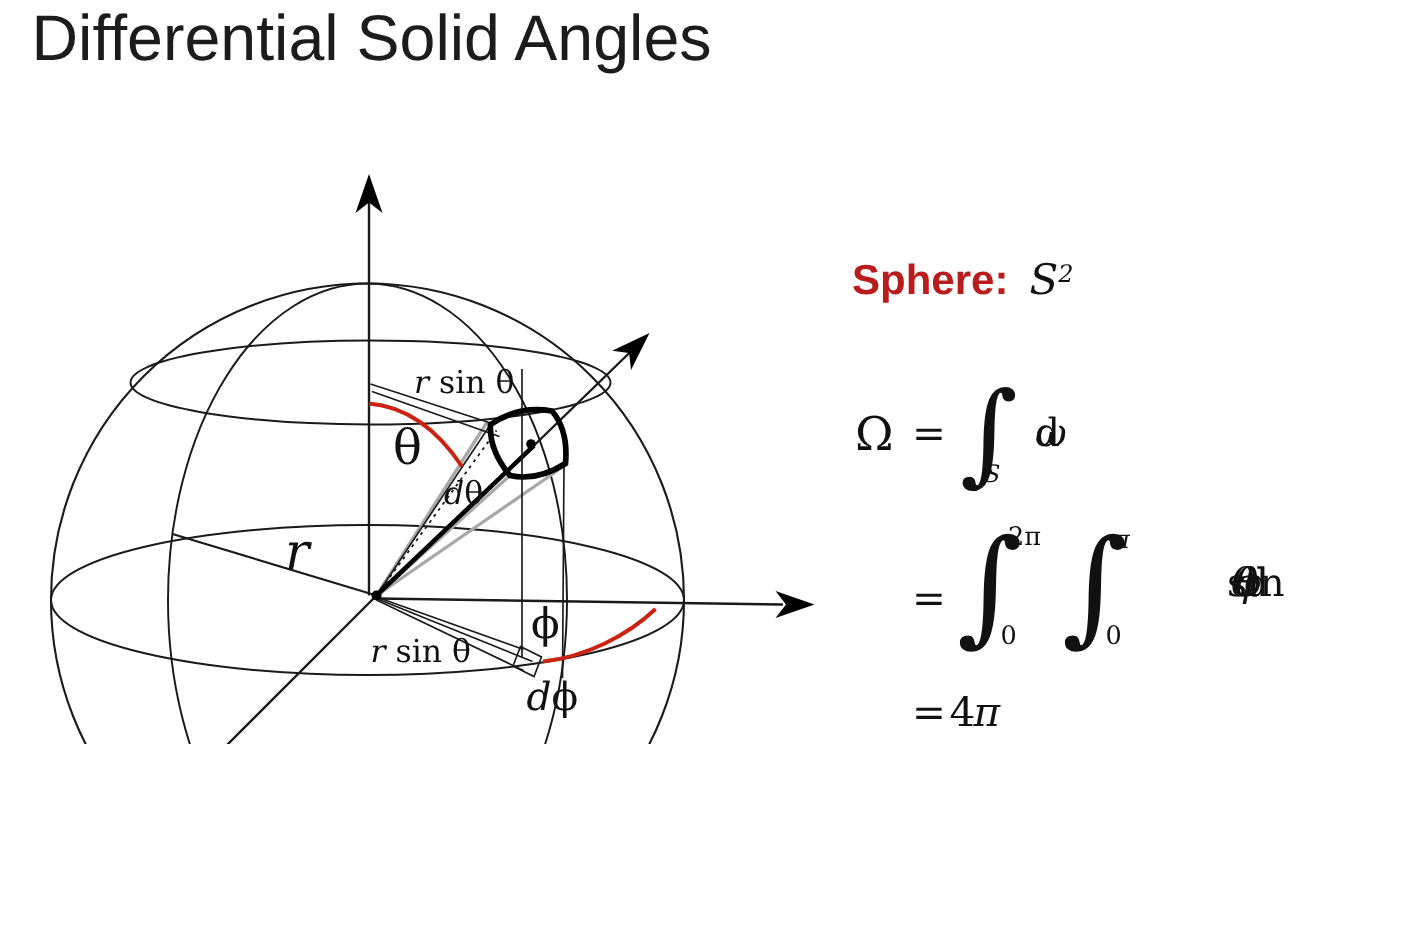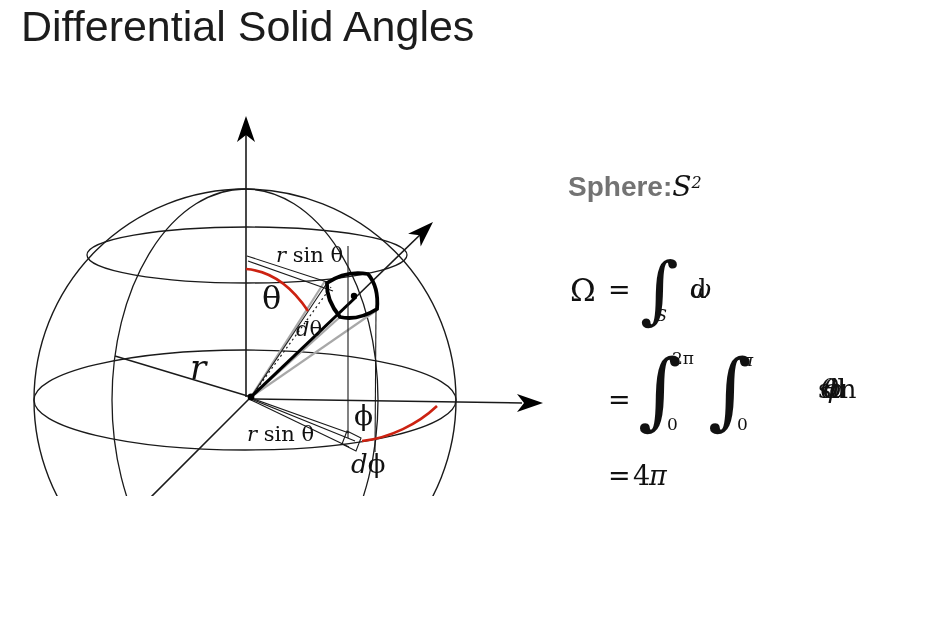--- a/index.html
+++ b/index.html
@@ -6,22 +6,22 @@
   .page{position:relative;width:939px;height:496px;background:#ffffff;overflow:hidden;
         font-family:"Liberation Sans",sans-serif;padding-left:40px;}
   .title{position:absolute;left:21px;top:2px;font-size:43px;font-weight:400;
          color:#1c1c1c;letter-spacing:0px;font-family:"Liberation Sans",sans-serif;}
   svg{position:absolute;left:0;top:0;}
   svg text{font-family:"DejaVu Serif","Liberation Serif",serif;fill:#111;}
   .it{font-style:italic;}
   .panel{position:absolute;left:568px;top:170px;width:365px;height:330px;
          font-family:"DejaVu Serif","Liberation Serif",serif;color:#111;}
   .heading{position:absolute;left:0;top:0;white-space:nowrap;}
-  .heading .hb{font-family:"Liberation Sans",sans-serif;font-weight:700;font-size:28px;color:#737373;}
-  .heading .hs{font-style:italic;font-size:28px;}
+  .heading .hb{font-family:"Liberation Sans",sans-serif;font-weight:700;font-size:28px;color:#b91c1c;}
+  .heading .hs{font-style:italic;font-size:28px;margin-left:14px;}
   .heading sup{font-size:16px;vertical-align:8px;}
   .eqline{position:absolute;left:0;width:365px;}
   .eqline span{position:absolute;white-space:nowrap;}
   .big-int{font-size:74px;line-height:74px;font-family:"DejaVu Serif",serif;}
   .big-int2{font-size:84px;line-height:84px;font-family:"DejaVu Serif",serif;}
   .sym{font-size:27px;}
   .body26{font-size:26px;}
   .small17{font-size:17px;}
 </style>
 </head>

